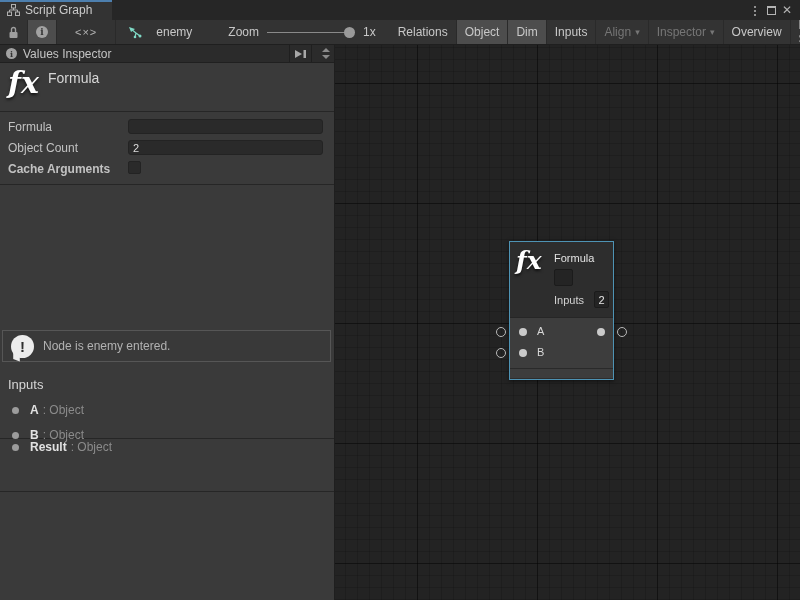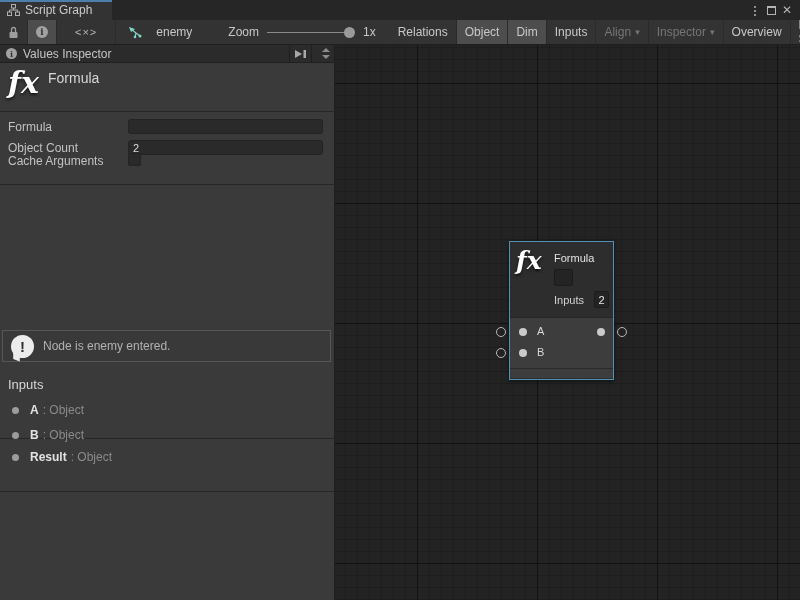--- a/index.html
+++ b/index.html
@@ -92,21 +92,21 @@
   .bullet { width:7px; height:7px; border-radius:50%; background:#9c9c9c; margin-left:12px; }
   .pname { font-size:12px; font-weight:bold; color:#e2e2e2; margin-left:11px; }
   .ptype { font-size:12px; color:#8b8b8b; margin-left:4px; }
   .inputs-sect { position:absolute; left:0; top:185px; width:100%; height:69px;
     border-bottom:1px solid #262626; }
   .inputs-sect .sect-head { padding:7px 0 0 8px; }
   .inputs-sect .portrow { margin-top:11px; }
   .outputs-sect { position:absolute; left:0; top:255px; width:100%; height:52px;
     border-bottom:1px solid #262626; }
   .outputs-sect .sect-head { padding:7px 0 0 8px; }
-  .outputs-sect .portrow { margin-top:10px; }
+  .outputs-sect .portrow { }
   .insp-body { position:relative; }
 
   
   .canvas { position:absolute; left:335px; top:45px; width:465px; height:555px;
     background-color:#232323;
     background-image:
       linear-gradient(to right, rgba(0,0,0,0.40) 1px, transparent 1px),
       linear-gradient(to bottom, rgba(0,0,0,0.40) 1px, transparent 1px),
       linear-gradient(to right, rgba(0,0,0,0.13) 1px, transparent 1px),
       linear-gradient(to bottom, rgba(0,0,0,0.13) 1px, transparent 1px);
@@ -245,21 +245,21 @@
 
     <div class="fields">
       <div class="frow" style="top:7px;">
         <span class="flabel">Formula</span>
         <input class="tfield" type="text" value="" style="">
       </div>
       <div class="frow" style="top:28px;">
         <span class="flabel">Object Count</span>
         <input class="tfield" type="text" value="2" style="">
       </div>
-      <div class="frow" style="top:41px;">
+      <div class="frow" style="top:49px;font-weight:bold;">
         <span class="flabel">Cache Arguments</span>
         <span class="cbox"></span>
       </div>
     </div>
 
     <div class="insp-body">
       <div class="warnbox">
         <span class="warn-ic">!</span>
         <span class="warn-text">Node is enemy entered.</span>
       </div>

